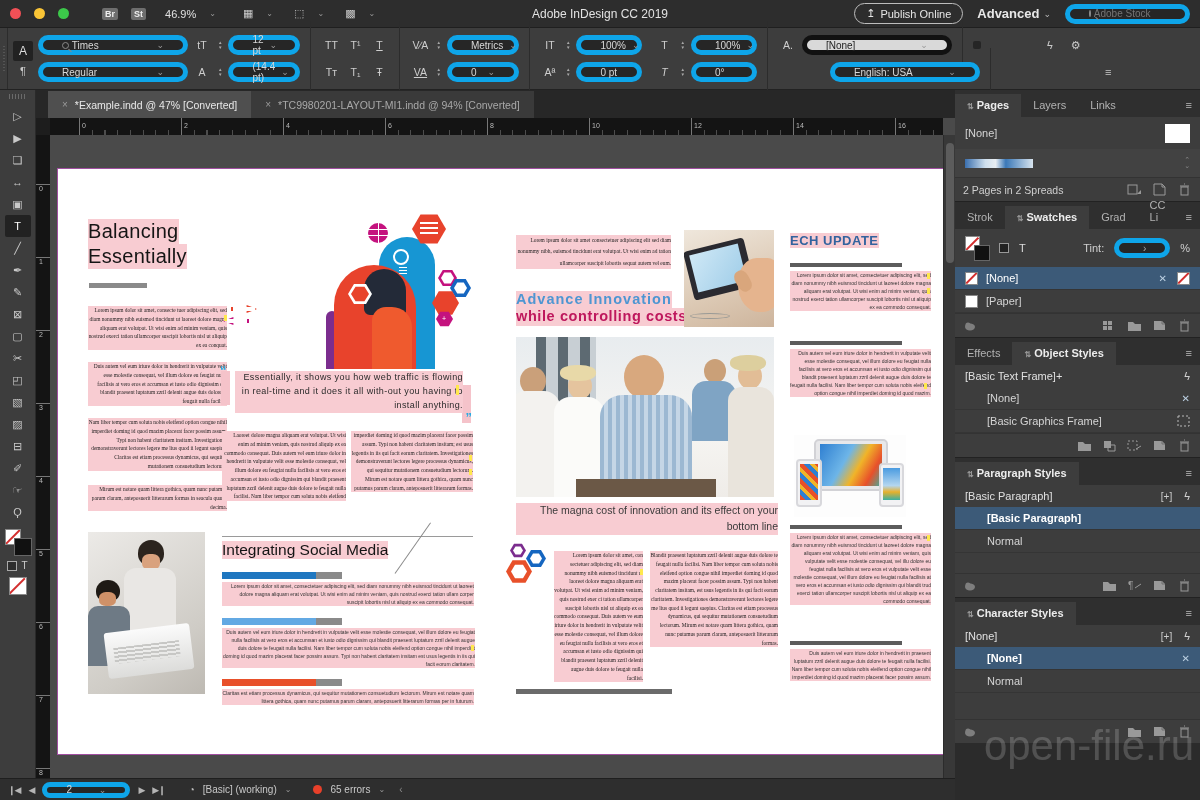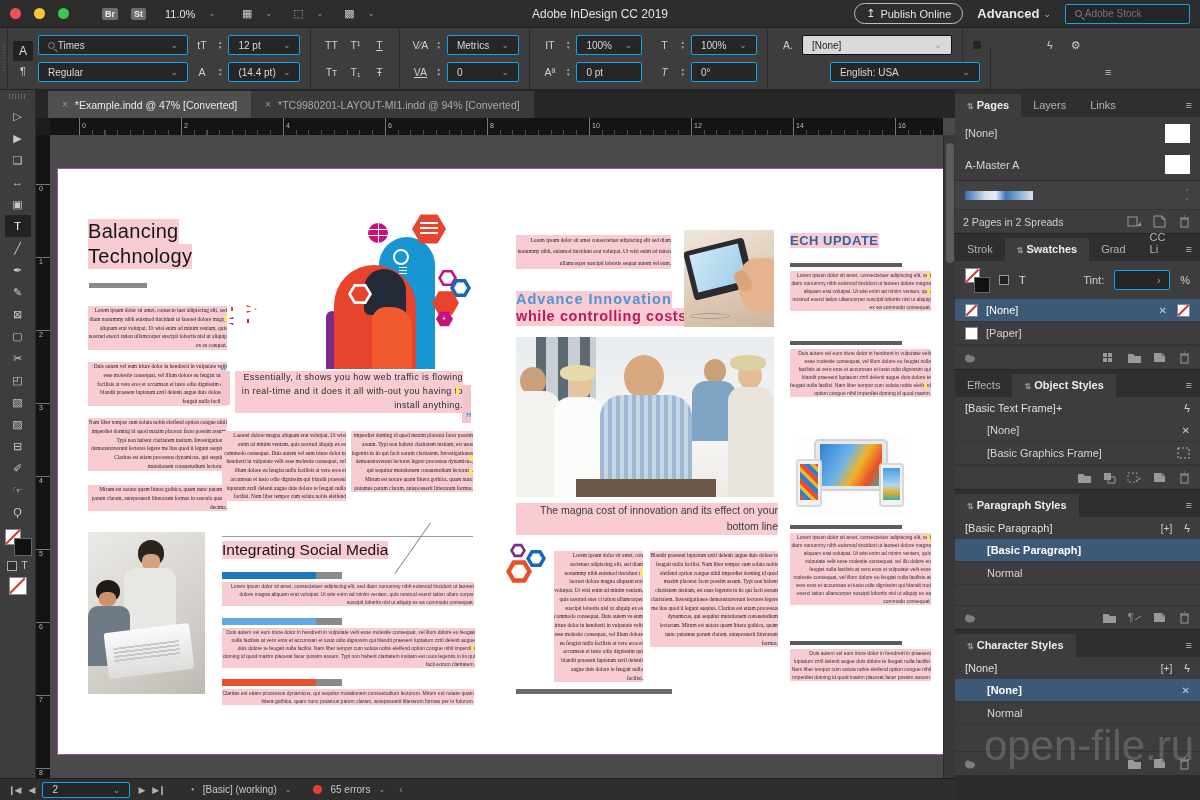--- a/index.html
+++ b/index.html
@@ -1,21 +1,21 @@
 <!DOCTYPE html>
 <html><head>
 <meta charset="utf-8">
 <style>
   * { margin:0; padding:0; box-sizing:border-box; }
   html,body { width:1200px; height:800px; overflow:hidden; }
   body { font-family:"Liberation Sans",sans-serif; background:#333; position:relative; color:#ddd; }
 
   
-  .fld { background:#262626; border:1px solid #0ea5e9; height:20px; display:flex; align-items:center;
-         padding:0 9px; color:#d8d8d8; font-size:10px; border-radius:2px; }
+  .fld { background:#262626; border:5px solid #0ea5e9; height:20px; display:flex; align-items:center;
+         padding:0 19px; color:#d8d8d8; font-size:10px; border-radius:10px; }
   .dd::after { content:"⌄"; margin-left:auto; padding-left:6px; color:#9a9a9a; font-size:9px; line-height:6px; }
   .stp { display:inline-flex; flex-direction:column; margin:0 2px; }
   .stp::before { content:"▲"; font-size:4.5px; color:#aaa; line-height:5px; }
   .stp::after  { content:"▼"; font-size:4.5px; color:#aaa; line-height:5px; }
   .glyph { color:#c9c9c9; font-size:11px; }
   .sep { width:1px; height:48px; background:#2c2c2c; margin:0 6px; }
 
   
   .titlebar { position:absolute; left:0; top:0; width:1200px; height:28px; background:#2d2d2d;
               display:flex; align-items:center; padding:0 10px; gap:13px; border-bottom:1px solid #1f1f1f; }
@@ -132,21 +132,21 @@
 </style>
 </head>
 <body>
 
 <div class="titlebar">
   <span class="light" style="background:#f25056"></span>
   <span class="light" style="background:#fac536"></span>
   <span class="light" style="background:#3cc84a"></span>
   <span class="badge" style="margin-left:20px">Br</span>
   <span class="badge">St</span>
-  <span style="font-size:11px;color:#e0e0e0;margin-left:6px">11.0%</span>
+  <span style="font-size:11px;color:#e0e0e0;margin-left:6px">46.9%</span>
   <span style="color:#999;font-size:8px">⌄</span>
   <span class="glyph" style="margin-left:14px">▦</span>
   <span style="color:#999;font-size:8px">⌄</span>
   <span class="glyph" style="margin-left:8px">⬚</span>
   <span style="color:#999;font-size:8px">⌄</span>
   <span class="glyph" style="margin-left:8px">▩</span>
   <span style="color:#999;font-size:8px">⌄</span>
   <div class="app-title">Adobe InDesign CC 2019</div>
   <div style="margin-left:auto;display:flex;align-items:center;gap:14px;z-index:2">
     <div class="pill">
@@ -374,21 +374,21 @@
     <div class="vscroll">
         <div class="thumb"></div>
       </div>
 
     <div class="pasteboard">
       <div class="page">
 
         <div style="left:30px;top:50px;width:140px;font-size:20px;letter-spacing:.3px;color:#151515;line-height:1.25" class="hl">
           <span>Balancing</span>
             <br>
-            <span>Technology</span>
+            <span>Essentially</span>
         </div>
         <div class="grule" style="left:31px;top:114px;width:58px;height:5px"></div>
         <div class="body-serif hl" style="left:30px;top:137px;width:139px;height:52px">
             <span>Lorem ipsum dolor sit amet, consecte tuer adipiscing elit, sed diam nonummy nibh euismod tincidunt ut laoreet dolore magna aliquam erat volutpat. Ut wisi enim ad minim veniam, quis nostrud exerci tation ullamcorper suscipit lobortis nisl ut aliquip ex ea conquat.</span>
           </div>
         <div class="body-serif hl" style="left:30px;top:193px;width:139px;height:52px">
             <span>Duis autem vel eum iriure dolor in hendrerit in vulputate velit esse molestie consequat, vel illum dolore eu feugiat nulla facilisis at vero eros et accumsan et iusto odio dignissim qui blandit praesent luptatum zzril delenit augue duis dolore te feugait nulla facilisi.</span>
           </div>
         <div class="body-serif hl" style="left:30px;top:249px;width:139px;height:62px">
             <span>Nam liber tempor cum soluta nobis eleifend option congue nihil imperdiet doming id quod mazim placerat facer possim assum. Typi non habent claritatem insitam. Investigationes demonstraverunt lectores legere me lius quod ii legunt saepius. Claritas est etiam processus dynamicus, qui sequitur mutationem consuetudium lectorum.</span>
@@ -602,24 +602,20 @@
       <div class="ptabs">
         <div class="ptab on"><span class="cl">⇅</span><span>Pages</span></div>
         <div class="ptab"><span>Layers</span></div>
         <div class="ptab"><span>Links</span></div>
         <div class="pmenu">≡</div>
       </div>
       <div class="prow" style="height:32px;border-bottom:none">
         <span>[None]</span>
           <span class="thumb-pg"></span>
       </div>
-      <div class="prow" style="height:32px;border-bottom:1px solid #2e2e2e">
-        <span>A-Master A</span>
-          <span class="thumb-pg"></span>
-      </div>
       <div style="height:28px;display:flex;align-items:center;padding:0 10px;background:#424242">
         <span class="spread-thumb"></span>
         <span class="scrollhint">
             <span>⌃</span>
             <span>⌄</span>
           </span>
       </div>
       <div class="pfoot">
         <span class="left" style="font-size:10.5px;color:#cfcfcf">2 Pages in 2 Spreads</span>
         <svg class="icn" viewBox="0 0 15 13">

